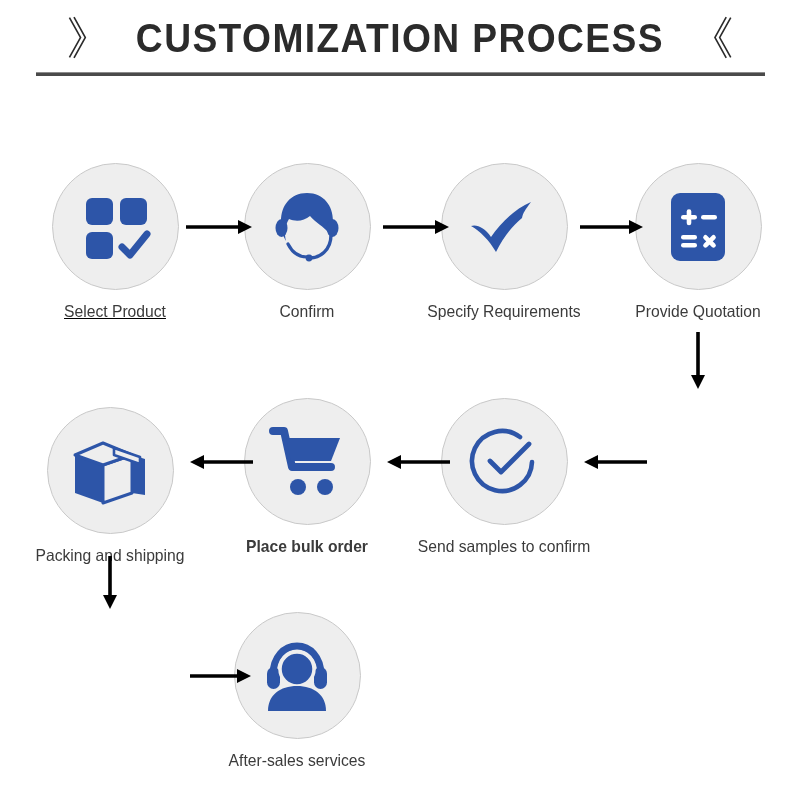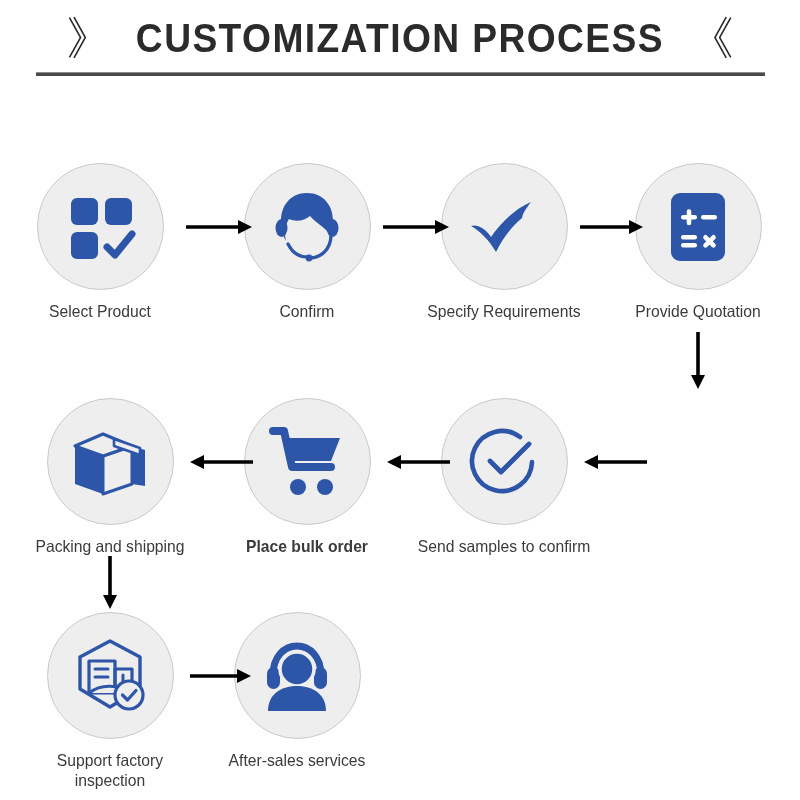--- a/index.html
+++ b/index.html
@@ -112,21 +112,21 @@
 
   <div class="header">
     <div class="title-row">
       <span class="chev chev-left">》</span>
       <span class="title-text">CUSTOMIZATION PROCESS</span>
       <span class="chev chev-right">《</span>
     </div>
     <div class="header-rule"></div>
   </div>
 
-  <div class="node" style="left:100px; top:163px;">
+  <div class="node" style="left:115px; top:163px;text-decoration:underline;">
     <div class="circle">
       <svg width="74" height="74" viewBox="0 0 74 74">
         <rect x="8" y="8" width="27" height="27" rx="6" fill="#2d55a8"></rect>
         <rect x="42" y="8" width="27" height="27" rx="6" fill="#2d55a8"></rect>
         <rect x="8" y="42" width="27" height="27" rx="6" fill="#2d55a8"></rect>
         <path d="M44 57 L52 65 L69 44" fill="none" stroke="#2d55a8" stroke-width="7" stroke-linecap="round" stroke-linejoin="round"></path>
       </svg>
     </div>
     <div class="node-label">Select Product</div>
   </div>
@@ -197,55 +197,38 @@
       <svg width="78" height="74" viewBox="0 0 78 74">
         <path d="M5 6 L16 6 L24 42 L63 42" fill="none" stroke="#2d55a8" stroke-width="8" stroke-linecap="round" stroke-linejoin="round"></path>
         <path d="M18 13 L72 13 L63 36 L23 36 Z" fill="#2d55a8"></path>
         <circle cx="30" cy="62" r="8" fill="#2d55a8"></circle>
         <circle cx="57" cy="62" r="8" fill="#2d55a8"></circle>
       </svg>
     </div>
     <div class="node-label">Place bulk order</div>
   </div>
 
-  <div class="node" style="left:110px; top:398px;">
+  <div class="node" style="left:110px; top:407px;">
     <div class="circle">
       <svg width="80" height="76" viewBox="0 0 80 76">
 
         <path d="M5 22 L33 32 L33 70 L5 60 Z" fill="#2d55a8"></path>
 
         <path d="M33 32 L62 22 L62 60 L33 70 Z" fill="#eeeeee" stroke="#2d55a8" stroke-width="3" stroke-linejoin="round"></path>
 
         <path d="M5 22 L33 10 L62 22 L33 32 Z" fill="#eeeeee" stroke="#2d55a8" stroke-width="3" stroke-linejoin="round"></path>
 
         <path d="M62 22 L75 26 L75 62 L62 60 Z" fill="#2d55a8"></path>
 
         <path d="M44 15 L70 24 L70 31 L44 22 Z" fill="#eeeeee" stroke="#2d55a8" stroke-width="2.6" stroke-linejoin="round"></path>
       </svg>
     </div>
     <div class="node-label">Packing and shipping</div>
   </div>
 
-  <div class="node" style="left:110px; top:612px;">
-    <div class="circle">
-      <svg width="80" height="78" viewBox="0 0 80 78">
-        <path d="M40 4 L70 20 L70 52 L40 70 L10 52 L10 20 Z" fill="none" stroke="#2d55a8" stroke-width="3.4" stroke-linejoin="round"></path>
-        <path d="M19 24 L45 24 L45 56 L19 56 Z" fill="none" stroke="#2d55a8" stroke-width="3.2" stroke-linejoin="round"></path>
-        <path d="M45 32 L62 32 L62 56 L45 56 Z" fill="none" stroke="#2d55a8" stroke-width="3.2" stroke-linejoin="round"></path>
-        <line x1="25" y1="32" x2="38" y2="32" stroke="#2d55a8" stroke-width="3" stroke-linecap="round"></line>
-        <line x1="25" y1="40" x2="38" y2="40" stroke="#2d55a8" stroke-width="3" stroke-linecap="round"></line>
-        <line x1="53" y1="38" x2="53" y2="48" stroke="#2d55a8" stroke-width="3" stroke-linecap="round"></line>
-        <path d="M19 56 C32 46 48 48 62 56" fill="#eeeeee" stroke="#2d55a8" stroke-width="3.2" stroke-linejoin="round"></path>
-        <circle cx="59" cy="58" r="14" fill="#eeeeee" stroke="#2d55a8" stroke-width="3.2"></circle>
-        <path d="M52.5 58 L57.5 63 L66 53.5" fill="none" stroke="#2d55a8" stroke-width="3.2" stroke-linecap="round" stroke-linejoin="round"></path>
-      </svg>
-    </div>
-    <div class="node-label">Support factory
-inspection</div>
-  </div>
 
   <div class="node" style="left:297px; top:612px;">
     <div class="circle">
       <svg width="80" height="74" viewBox="0 0 80 74">
         <path d="M16 36 C16 18 27 7 40 7 C53 7 64 18 64 36" fill="none" stroke="#2d55a8" stroke-width="7" stroke-linecap="round"></path>
         <rect x="10" y="28" width="13" height="22" rx="6.5" fill="#2d55a8"></rect>
         <rect x="57" y="28" width="13" height="22" rx="6.5" fill="#2d55a8"></rect>
         <circle cx="40" cy="30" r="17" fill="#2d55a8" stroke="#eeeeee" stroke-width="3.5"></circle>
         <path d="M11 72 C11 56 23 47 40 47 C57 47 69 56 69 72 Z" fill="#2d55a8"></path>
       </svg>

